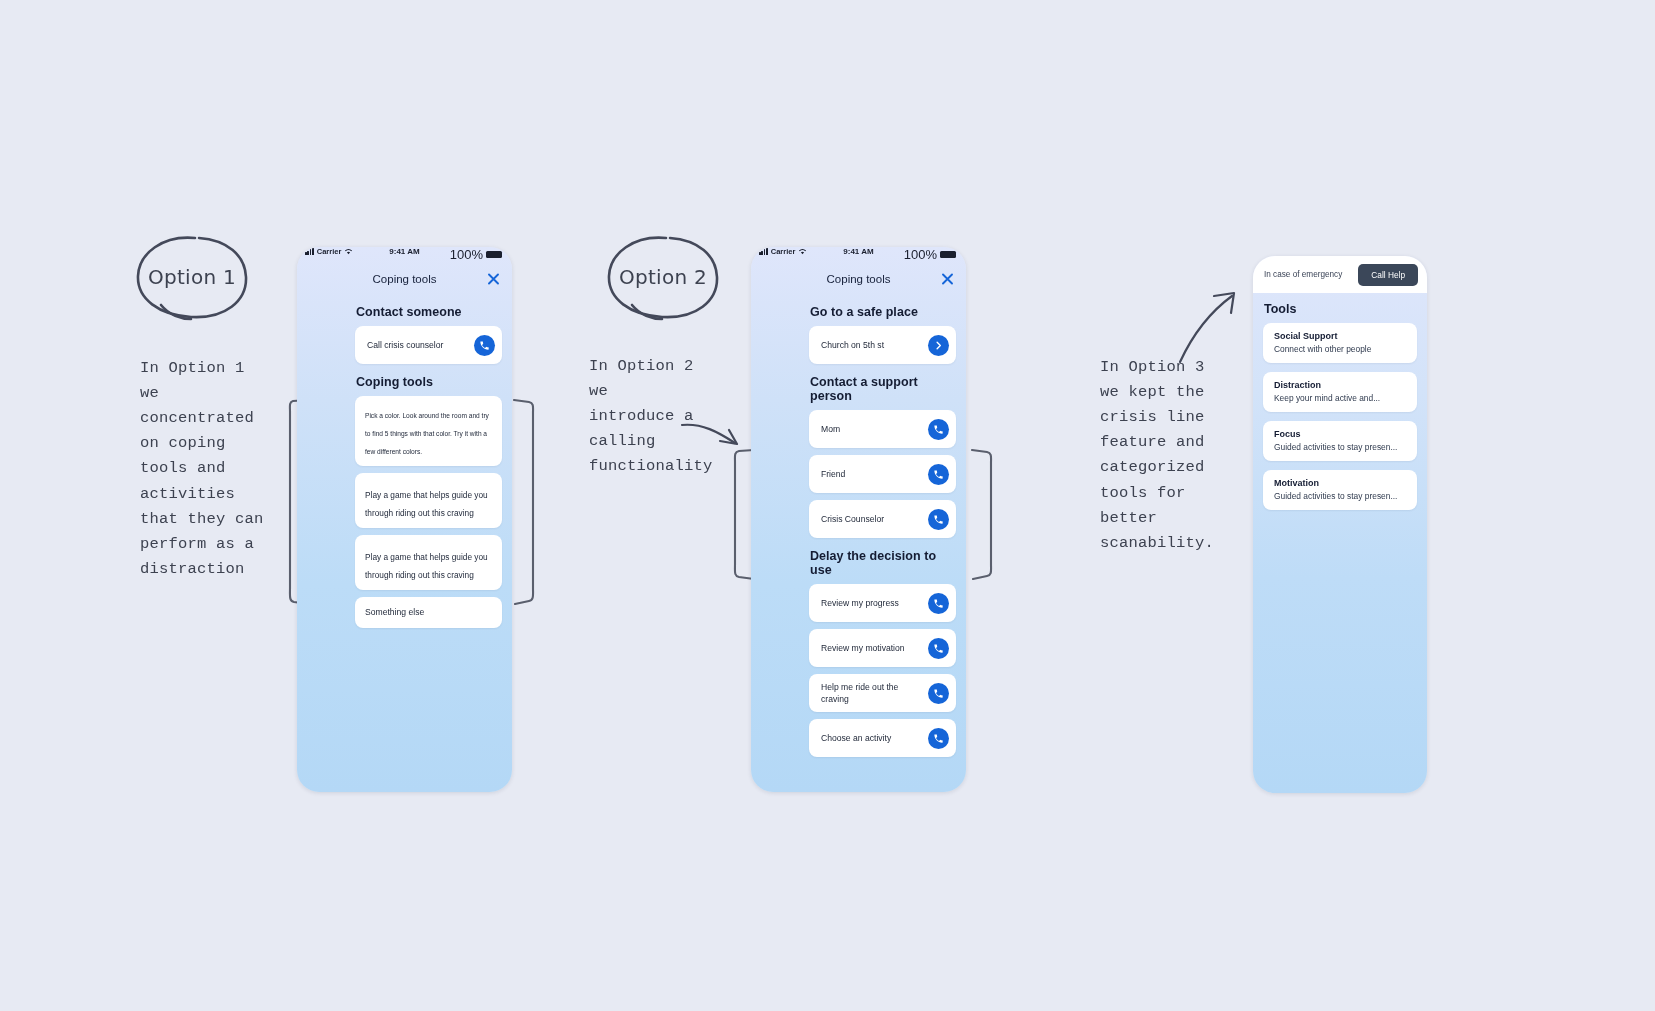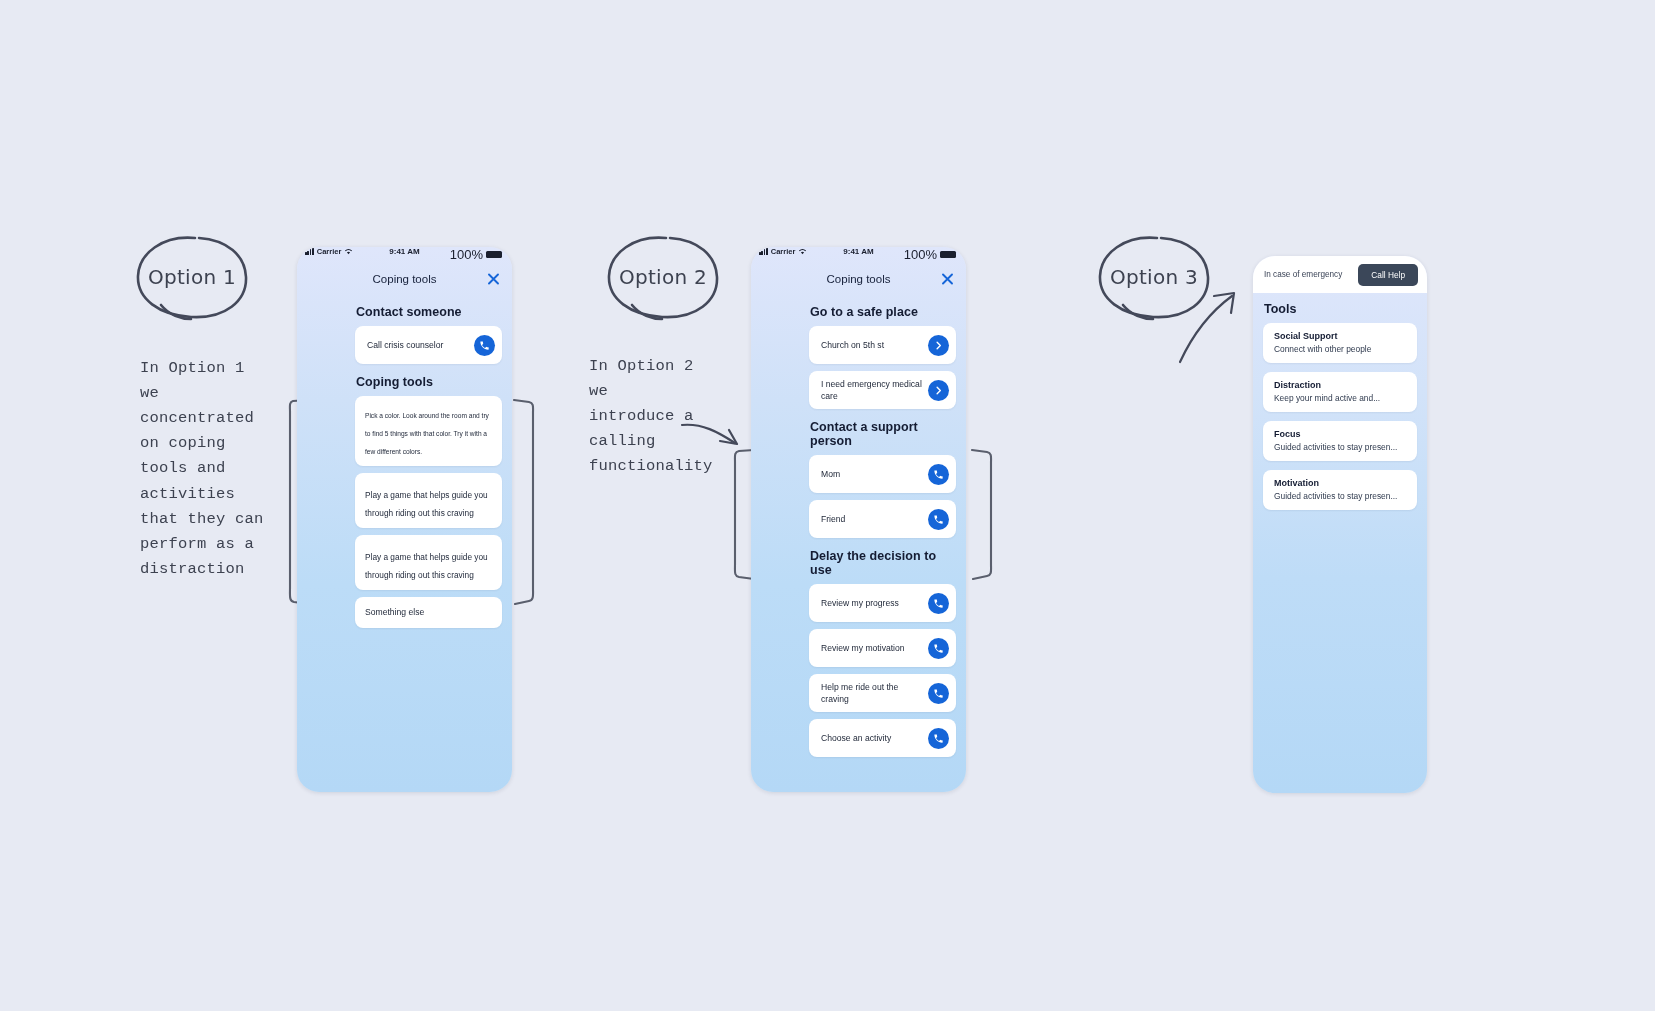--- a/index.html
+++ b/index.html
@@ -254,46 +254,46 @@
 
       <div class="sec-title">Go to a safe place</div>
       <div class="card tall">
         <span class="card-text">Church on 5th st</span>
         <span class="round-btn">
           <svg width="11" height="11" viewBox="0 0 24 24" fill="none" stroke="#fff" stroke-width="3" stroke-linecap="round" stroke-linejoin="round">
             <path d="M9 5 L16 12 L9 19"></path>
           </svg>
         </span>
       </div>
-      <div class="card tall">
-        <span class="card-text">I need emergency medical care</span>
-        <span class="round-btn">
-          <svg width="11" height="11" viewBox="0 0 24 24" fill="none" stroke="#fff" stroke-width="3" stroke-linecap="round" stroke-linejoin="round">
-            <path d="M9 5 L16 12 L9 19"></path>
-          </svg>
-        </span>
-      </div>
 
       <div class="sec-title tight">Contact a support person</div>
       <div class="card tall">
         <span class="card-text">Mom</span>
         <span class="round-btn">
           <svg width="11" height="11" viewBox="0 0 24 24" fill="#fff">
               <path d="M6.6 10.8c1.4 2.8 3.8 5.1 6.6 6.6l2.2-2.2c.3-.3.7-.4 1-.2 1.2.4 2.4.6 3.7.6.6 0 1 .4 1 1V20c0 .6-.4 1-1 1C10.6 21 3 13.4 3 4c0-.6.4-1 1-1h3.5c.6 0 1 .4 1 1 0 1.3.2 2.5.6 3.7.1.3 0 .7-.2 1l-2.3 2.1z"></path>
             </svg>
         </span>
       </div>
       <div class="card tall">
         <span class="card-text">Friend</span>
         <span class="round-btn">
           <svg width="11" height="11" viewBox="0 0 24 24" fill="#fff">
               <path d="M6.6 10.8c1.4 2.8 3.8 5.1 6.6 6.6l2.2-2.2c.3-.3.7-.4 1-.2 1.2.4 2.4.6 3.7.6.6 0 1 .4 1 1V20c0 .6-.4 1-1 1C10.6 21 3 13.4 3 4c0-.6.4-1 1-1h3.5c.6 0 1 .4 1 1 0 1.3.2 2.5.6 3.7.1.3 0 .7-.2 1l-2.3 2.1z"></path>
             </svg>
         </span>
       </div>
+      <div class="card tall">
+        <span class="card-text">Crisis Counselor</span>
+        <span class="round-btn">
+          <svg width="11" height="11" viewBox="0 0 24 24" fill="#fff">
+              <path d="M6.6 10.8c1.4 2.8 3.8 5.1 6.6 6.6l2.2-2.2c.3-.3.7-.4 1-.2 1.2.4 2.4.6 3.7.6.6 0 1 .4 1 1V20c0 .6-.4 1-1 1C10.6 21 3 13.4 3 4c0-.6.4-1 1-1h3.5c.6 0 1 .4 1 1 0 1.3.2 2.5.6 3.7.1.3 0 .7-.2 1l-2.3 2.1z"></path>
+            </svg>
+        </span>
+      </div>
 
       <div class="sec-title tight">Delay the decision to use</div>
       <div class="card tall">
         <span class="card-text">Review my progress</span>
         <span class="round-btn">
           <svg width="11" height="11" viewBox="0 0 24 24" fill="#fff">
               <path d="M6.6 10.8c1.4 2.8 3.8 5.1 6.6 6.6l2.2-2.2c.3-.3.7-.4 1-.2 1.2.4 2.4.6 3.7.6.6 0 1 .4 1 1V20c0 .6-.4 1-1 1C10.6 21 3 13.4 3 4c0-.6.4-1 1-1h3.5c.6 0 1 .4 1 1 0 1.3.2 2.5.6 3.7.1.3 0 .7-.2 1l-2.3 2.1z"></path>
             </svg>
         </span>
       </div>
@@ -317,27 +317,21 @@
         <span class="card-text">Choose an activity</span>
         <span class="round-btn">
           <svg width="11" height="11" viewBox="0 0 24 24" fill="#fff">
               <path d="M6.6 10.8c1.4 2.8 3.8 5.1 6.6 6.6l2.2-2.2c.3-.3.7-.4 1-.2 1.2.4 2.4.6 3.7.6.6 0 1 .4 1 1V20c0 .6-.4 1-1 1C10.6 21 3 13.4 3 4c0-.6.4-1 1-1h3.5c.6 0 1 .4 1 1 0 1.3.2 2.5.6 3.7.1.3 0 .7-.2 1l-2.3 2.1z"></path>
             </svg>
         </span>
       </div>
     </div>
   </div>
 
-  <div class="bubble-wrap" style="left:1095px;top:233px;width:118px;height:88px;">
-    <svg width="118" height="88" viewBox="0 0 118 88">
-      <path d="M62 5 C30 2 6 20 5 43 C4 66 26 82 58 84 C92 86 114 68 113 44 C112 22 94 7 66 5" fill="none" stroke="#44495a" stroke-width="2.6" stroke-linecap="round"></path>
-      <path d="M28 72 C36 82 48 86 58 86" fill="none" stroke="#44495a" stroke-width="2.6" stroke-linecap="round"></path>
-    </svg>
-    <div class="bubble-label">Option 3</div>
-  </div>
+  <div class="note" style="left:1100px;top:355px;width:128px;">In Option 3 we kept the crisis line feature and categorized tools for better scanability.</div>
 
   <svg class="sketch" style="left:1172px;top:288px;" width="68" height="78">
     <path d="M8 74 C20 48 38 24 60 8" fill="none" stroke="#44495a" stroke-width="2.2" stroke-linecap="round"></path>
     <path d="M42 8 L62 5 L59 25" fill="none" stroke="#44495a" stroke-width="2.2" stroke-linecap="round" stroke-linejoin="round"></path>
   </svg>
 
   <div class="phone p3">
     <div class="emerg-bar">
       <span class="emerg-text">In case of emergency</span>
       <span class="call-help">Call Help</span>

